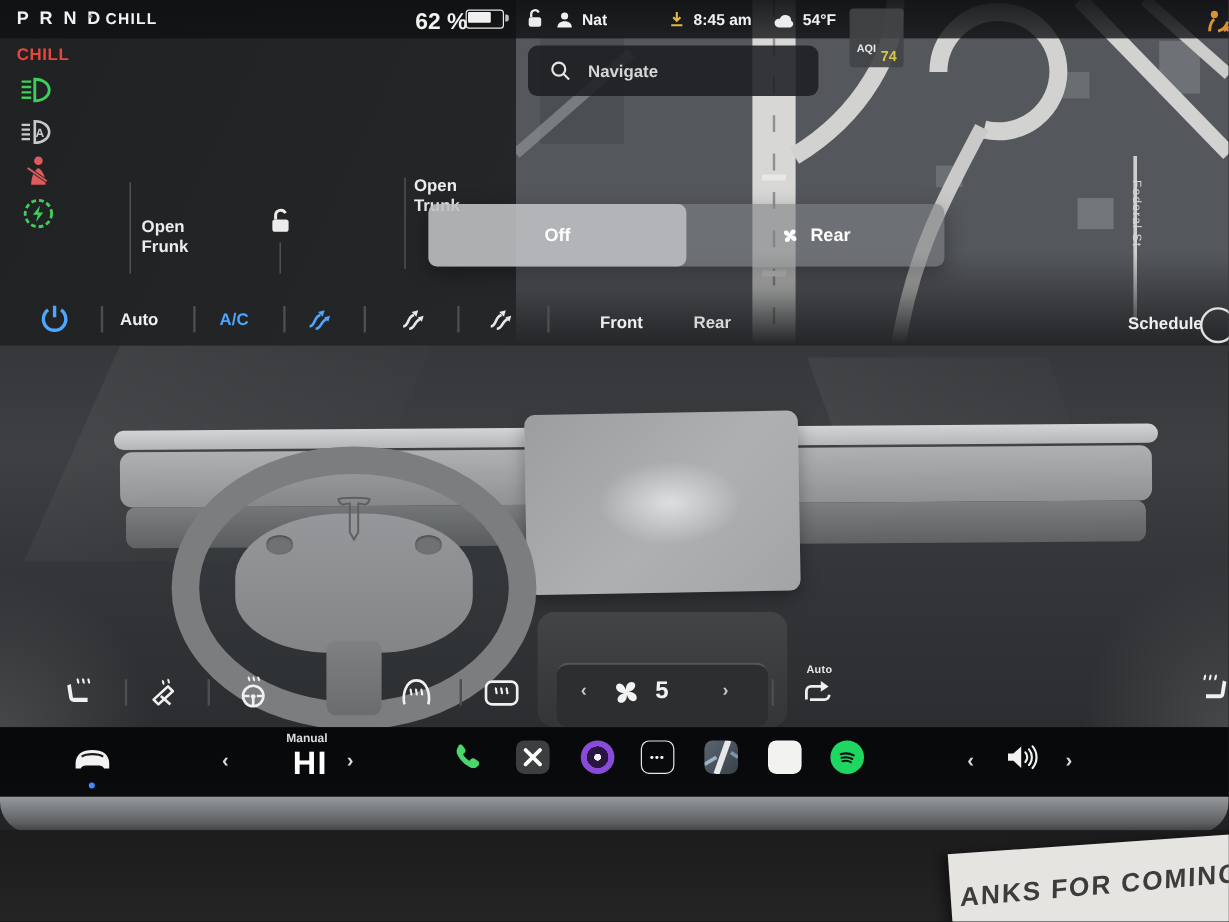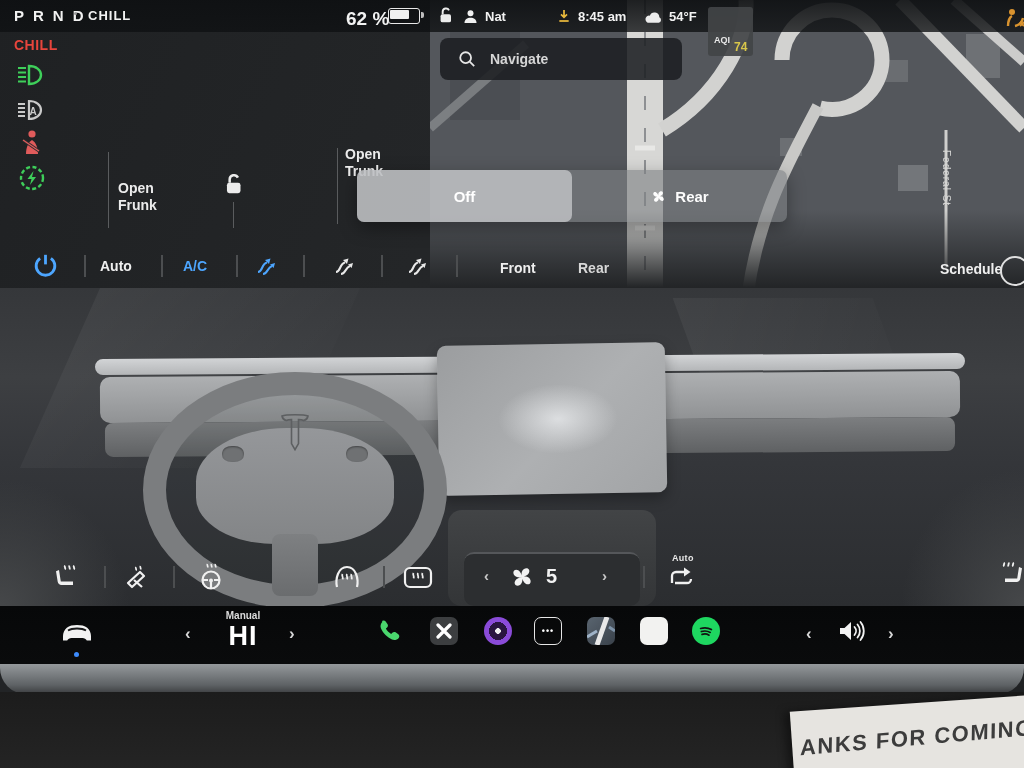--- a/index.html
+++ b/index.html
@@ -363,21 +363,21 @@
   <div class="abs dock">
     <div class="abs" style="left:58px;top:12px;">
       <svg width="38" height="28" viewBox="0 0 38 28">
           <path d="M5 18c0-3 1.4-6.2 3.8-8.2C11.3 7.7 14.9 7 19 7s7.7.7 10.2 2.8C31.6 11.8 33 15 33 18v4.5h-4.2c-.8-1.6-2.4-2.5-4.3-2.5h-11c-1.9 0-3.5.9-4.3 2.5H5z" fill="#f2f2f2"></path>
           <path d="M10 12.5c2.2-1.4 5.4-2 9-2s6.8.6 9 2" stroke="#1a1b1c" stroke-width="1.8" fill="none"></path>
         </svg>
     </div>
     <div class="abs dot-blue" style="left:74px;top:46px;"></div>
 
     <div class="abs chev" style="left:185px;top:19px;">‹</div>
-    <div class="abs" style="left:213px;top:4px;width:60px;text-align:center;">
+    <div class="abs" style="left:213px;top:4px;width:60px;text-align:right;">
       <div class="temp-mode">Manual</div>
       <div class="temp-val">HI</div>
     </div>
     <div class="abs chev" style="left:289px;top:19px;">›</div>
 
     <div class="abs" style="left:376px;top:11px;">
       <svg width="28" height="28" viewBox="0 0 24 24">
           <path d="M5 3.5c1-.8 2.6-.6 3.3.4l1.6 2.3c.6.9.4 2.1-.4 2.8l-1 .9c.6 1.6 2.7 3.7 4.5 4.6l1-1c.7-.8 1.9-1 2.8-.4l2.3 1.6c1 .7 1.2 2.2.4 3.2-1.4 1.7-3.8 2.3-5.8 1.4-4-1.8-7.6-5.4-9.4-9.4-.9-2-.3-4.5 1.2-5.9z" fill="#4ad66d"></path>
         </svg>
     </div>

